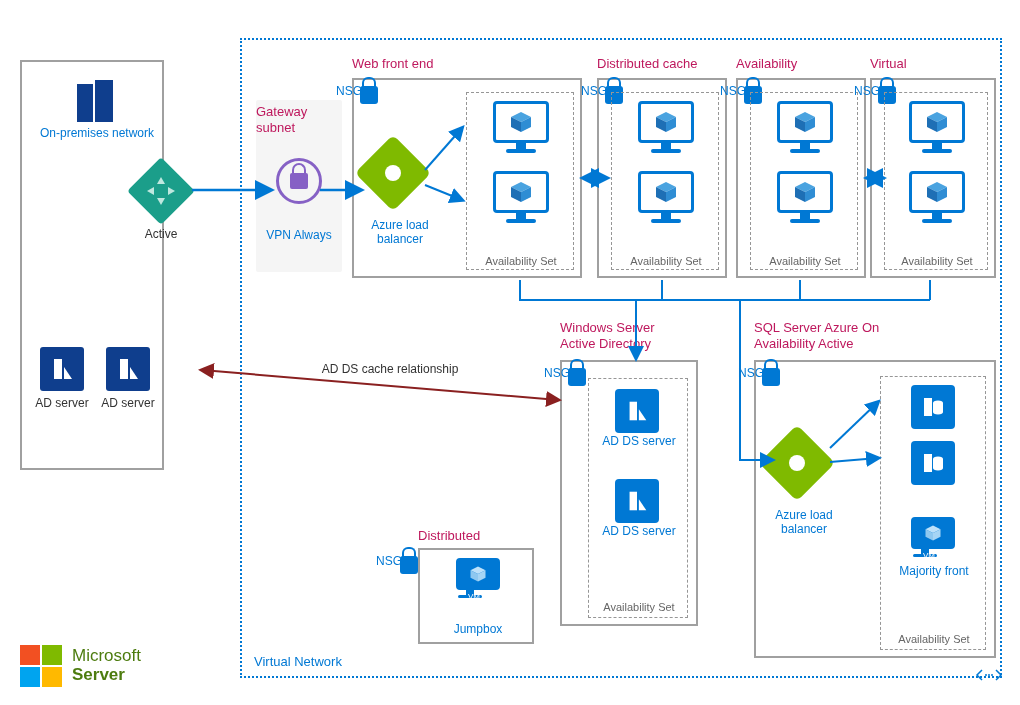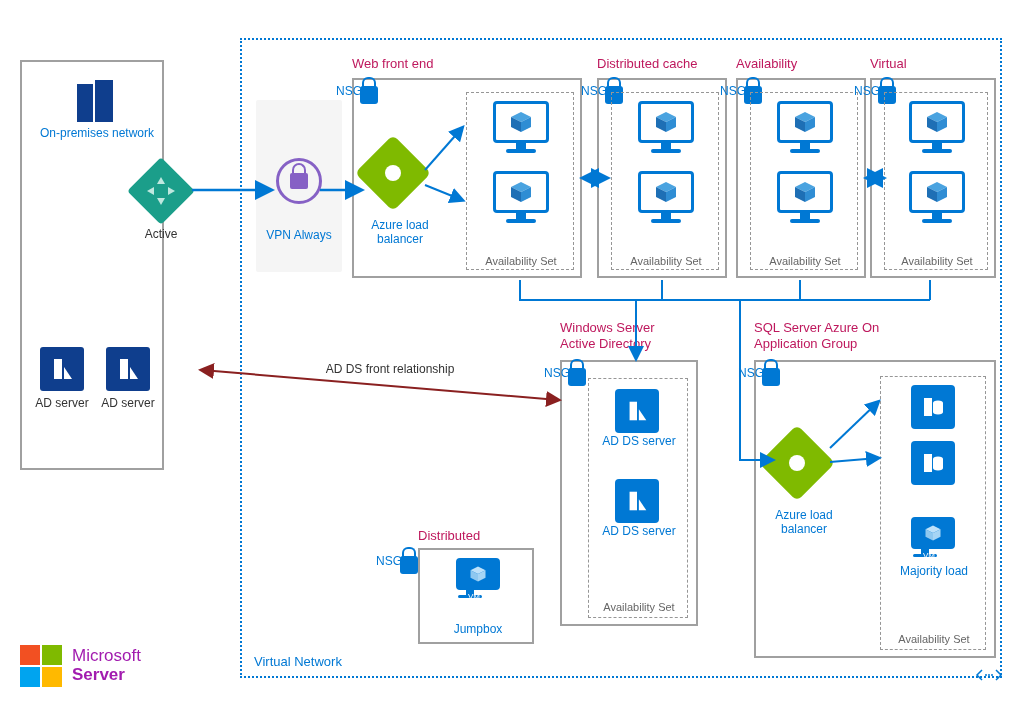--- a/index.html
+++ b/index.html
@@ -32,21 +32,21 @@
 .gateway-diamond { width: 48px; height: 48px; transform: rotate(45deg); background: #1b9e8a; border-radius: 4px; display: flex; align-items: center; justify-content: center; }
 .vpn-circle { width: 46px; height: 46px; border: 3px solid #8661c5; border-radius: 50%; display: flex; align-items: center; justify-content: center; }
 .vpn-lock { width: 18px; height: 16px; background: #8661c5; border-radius: 2px; position: relative; }
 .vpn-lock::before { content:""; position:absolute; width:10px; height:10px; border:2.5px solid #8661c5; border-bottom:none; border-radius:7px 7px 0 0; top:-10px; left:2px;}
 .buildings { display:flex; gap:2px; align-items:flex-end; justify-content:center; }
 .bld { width:16px; background:#0f3e8d; }
 .adserver-icon { width:44px; height:44px; background:#0f3e8d; border-radius:3px; display:flex; align-items:center; justify-content:center; }
 .logo { position:absolute; left:20px; bottom:18px; display:flex; align-items:center; gap:10px; }
 .logo-grid { display:grid; grid-template-columns:20px 20px; grid-template-rows:20px 20px; gap:2px; }
 .sq { width:20px; height:20px; }
-.logo-text { font-size:17px; color:#a21caf; line-height:1.1; }
+.logo-text { font-size:17px; color:#4d7c0f; line-height:1.1; }
 svg.arrow { position:absolute; overflow:visible; }
 .vnet-label { position:absolute; color:#0078d4; font-size:13px; }
 .expand-icon { position:absolute; right:16px; bottom:30px; width:30px; height:20px; display:flex; align-items:center; justify-content:center; color:#0078d4; font-size:16px; }
 </style>
 </head>
 <body>
 
 <div class="box solid-border" style="left:20px; top:60px; width:144px; height:410px;">
   <div class="box" style="left:55px; top:18px;">
     <div class="buildings" style="height:42px;">
@@ -100,20 +100,23 @@
       </g>
       <g fill="#0078d4">
         <circle cx="12" cy="9" r="1"></circle>
         <circle cx="15" cy="9" r="1"></circle>
         <circle cx="18" cy="9" r="1"></circle>
       </g>
     </svg>
 </div>
 
 <div class="box light-fill" style="left:256px; top:100px; width:86px; height:172px; border-radius:2px;">
+  <div class="title" style="padding-top:4px; line-height:1.2;">
+    <span style="display:block; white-space:pre-line;">Gateway subnet</span>
+  </div>
   <div class="box" style="left:20px; top:58px;">
     <div class="vpn-circle">
         <div class="vpn-lock"></div>
       </div>
   </div>
   <div class="label blue-link" style="position:absolute; bottom:30px; left:0; width:86px; line-height:1.2;">VPN Always</div>
 </div>
 
 <div class="title" style="position:absolute; left:352px; top:56px; width:230px;">Web front end</div>
 <div class="box solid-border" style="left:352px; top:78px; width:230px; height:200px;">
@@ -296,21 +299,21 @@
             <polygon points="16,24 24,24 16,12" fill="#fff"></polygon>
           </svg>
         </div>
     </div>
     <div class="label blue-link" style="position:absolute; top:146px; left:0; width:100px; line-height:1.1;">AD DS server</div>
     <div class="label" style="position:absolute; bottom:4px; left:0; width:100px; font-size:11px; color:#666; line-height:1.1;">Availability Set</div>
   </div>
 </div>
 
 <div class="title" style="position:absolute; left:754px; top:320px; width:242px; line-height:1.2;">
-  <span>SQL Server Azure On</span><br><span>Application Group</span>
+  <span>SQL Server Azure On</span><br><span>Availability Active</span>
 </div>
 <div class="box solid-border" style="left:754px; top:360px; width:242px; height:298px;">
   <div class="nsg" style="left:6px; top:6px;">
       <span class="txt">NSG</span>
       <div class="lock"></div>
     </div>
   <div class="box" style="left:14px; top:74px;">
     <div class="lb-diamond">
         <div class="lb-center"></div>
       </div>
@@ -342,21 +345,21 @@
               <polygon points="12,2 22,7 12,12 2,7" fill="#bde1fa"></polygon>
               <polygon points="2,7 12,12 12,22 2,17" fill="#8ec8f0"></polygon>
               <polygon points="22,7 12,12 12,22 22,17" fill="#a6d5f5"></polygon>
             </svg>
             <span style="position:absolute; bottom:1px; right:4px; font-size:8px; color:#fff;">VM</span>
           </div>
           <div class="stand"></div>
           <div class="base"></div>
         </div>
     </div>
-    <div class="label blue-link" style="position:absolute; top:188px; left:0; width:106px; line-height:1.1;">Majority load</div>
+    <div class="label blue-link" style="position:absolute; top:188px; left:0; width:106px; line-height:1.1;">Majority front</div>
     <div class="label" style="position:absolute; bottom:4px; left:0; width:106px; font-size:11px; color:#666; line-height:1.1;">Availability Set</div>
   </div>
 </div>
 
 <div class="title" style="position:absolute; left:418px; top:528px; width:116px;">Distributed</div>
 <div class="box solid-border" style="left:418px; top:548px; width:116px; height:96px;">
   <div class="nsg" style="left:-20px; top:6px;">
       <span class="txt">NSG</span>
       <div class="lock"></div>
     </div>
@@ -410,21 +413,21 @@
   <line x1="930" y1="280" x2="930" y2="300" stroke="#0078d4" stroke-width="2"></line>
   <line x1="636" y1="300" x2="636" y2="358" stroke="#0078d4" stroke-width="2" marker-end="url(#ab)"></line>
 
   <polyline points="740,300 740,460 772,460" fill="none" stroke="#0078d4" stroke-width="2" marker-end="url(#ab)"></polyline>
 
   <line x1="830" y1="448" x2="878" y2="402" stroke="#0078d4" stroke-width="2" marker-end="url(#ab)"></line>
   <line x1="830" y1="462" x2="878" y2="458" stroke="#0078d4" stroke-width="2" marker-end="url(#ab)"></line>
 
   <line x1="202" y1="370" x2="558" y2="400" stroke="#8a2020" stroke-width="2" marker-start="url(#ars)" marker-end="url(#ar)"></line>
 </svg>
-<div class="label" style="position:absolute; left:290px; top:362px; width:200px; text-align:center;">AD DS front relationship</div>
+<div class="label" style="position:absolute; left:290px; top:362px; width:200px; text-align:center;">AD DS cache relationship</div>
 
 <div class="logo">
   <div class="logo-grid">
     <div class="sq" style="background:#f25022;"></div>
     <div class="sq" style="background:#7fba00;"></div>
     <div class="sq" style="background:#00a4ef;"></div>
     <div class="sq" style="background:#ffb900;"></div>
   </div>
   <div class="logo-text">
     <span>Microsoft</span><br><strong>Server</strong>

